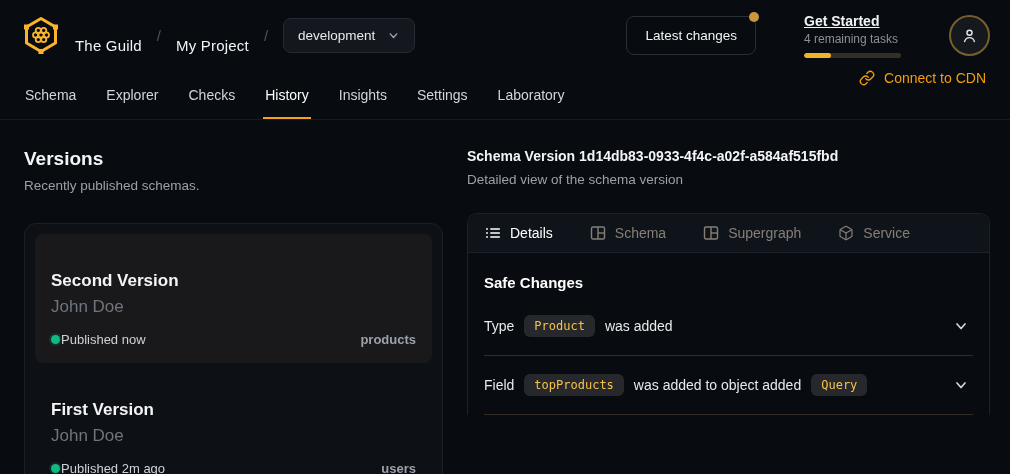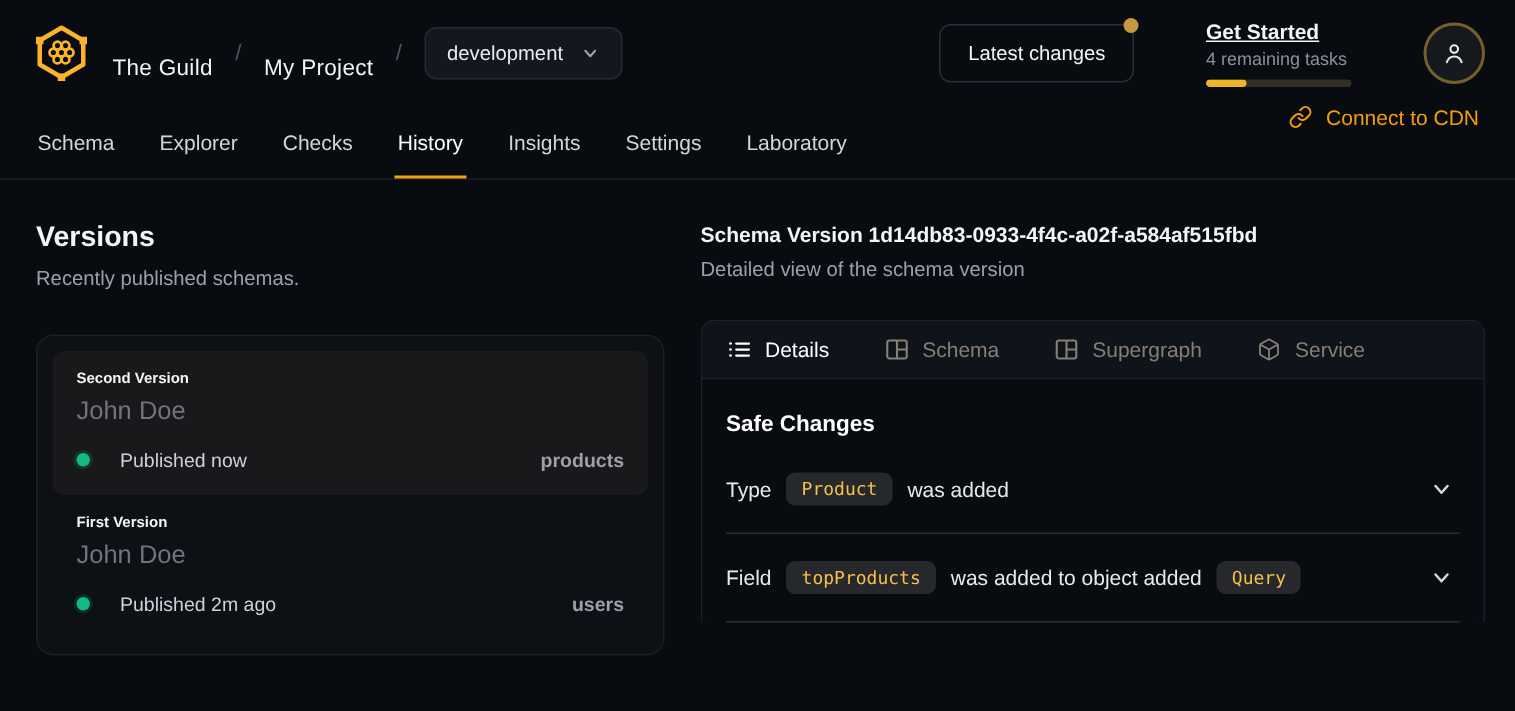--- a/index.html
+++ b/index.html
@@ -39,23 +39,23 @@
   .connect-cdn svg { width:16px; height:16px; }
 
   
   main { display:flex; padding-top:28px; }
   .left-panel { width:467px; padding:0 24px; flex-shrink:0; }
   .panel-title { font-size:19px; font-weight:600; color:#f3f4f6; }
   .panel-sub { font-size:13.5px; color:#9aa1ab; margin-top:8px; }
   .versions-card { margin-top:30px; border:1px solid #1b2027; background:#0d1015; border-radius:12px; padding:10px; }
   .version-item { border-radius:8px; padding:13px 16px 16px; cursor:pointer; }
   .version-item.selected { background:#19191c; }
-  .v-name { font-size:10px; font-weight:600; color:#f3f4f6; }
+  .v-name { font-size:17px; font-weight:600; color:#f3f4f6;margin-top:24px; }
   .v-author { font-size:17px; color:#70757d; margin-top:6px; }
-  .v-status-row { margin-top:15px; display:flex; align-items:center; gap:20px; }
+  .v-status-row { margin-top:15px; display:flex; align-items:center; gap:1px; }
   .v-dot { width:9px; height:9px; border-radius:50%; background:#12b981; box-shadow:0 0 0 2px rgba(18,185,129,.15); }
   .v-status { font-size:13px; color:#ced2d8; }
   .v-service { margin-left:auto; font-size:13px; font-weight:600; color:#9ba0a9; }
 
   .right-panel { flex:1; padding-right:20px; }
   .detail-title { font-size:14px; font-weight:600; color:#f3f4f6; }
   .detail-sub { font-size:13.5px; color:#9aa1ab; margin-top:8px; }
   .detail-box { margin-top:26px; border:1px solid #1c212a; border-bottom:none; border-radius:10px 10px 0 0; }
   .dtabbar { background:#0f141b; border-bottom:1px solid #1c212a; border-radius:10px 10px 0 0;
     display:flex; align-items:center; gap:37px; padding:11px 17px; }

